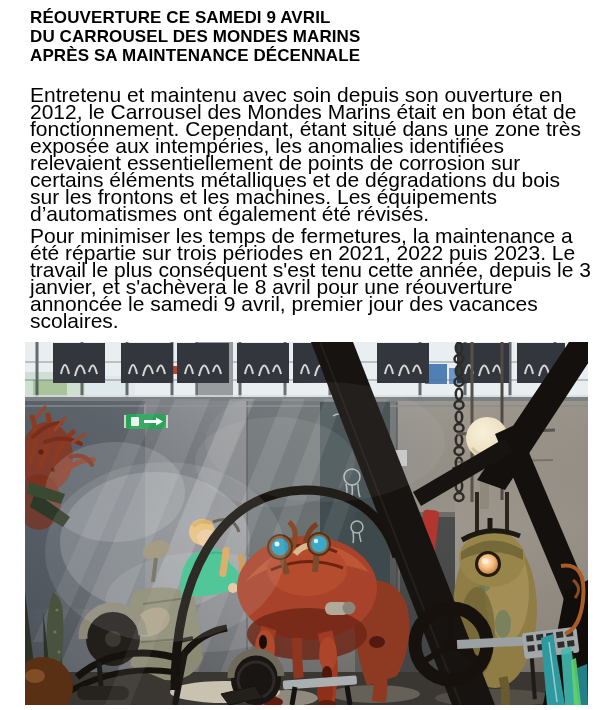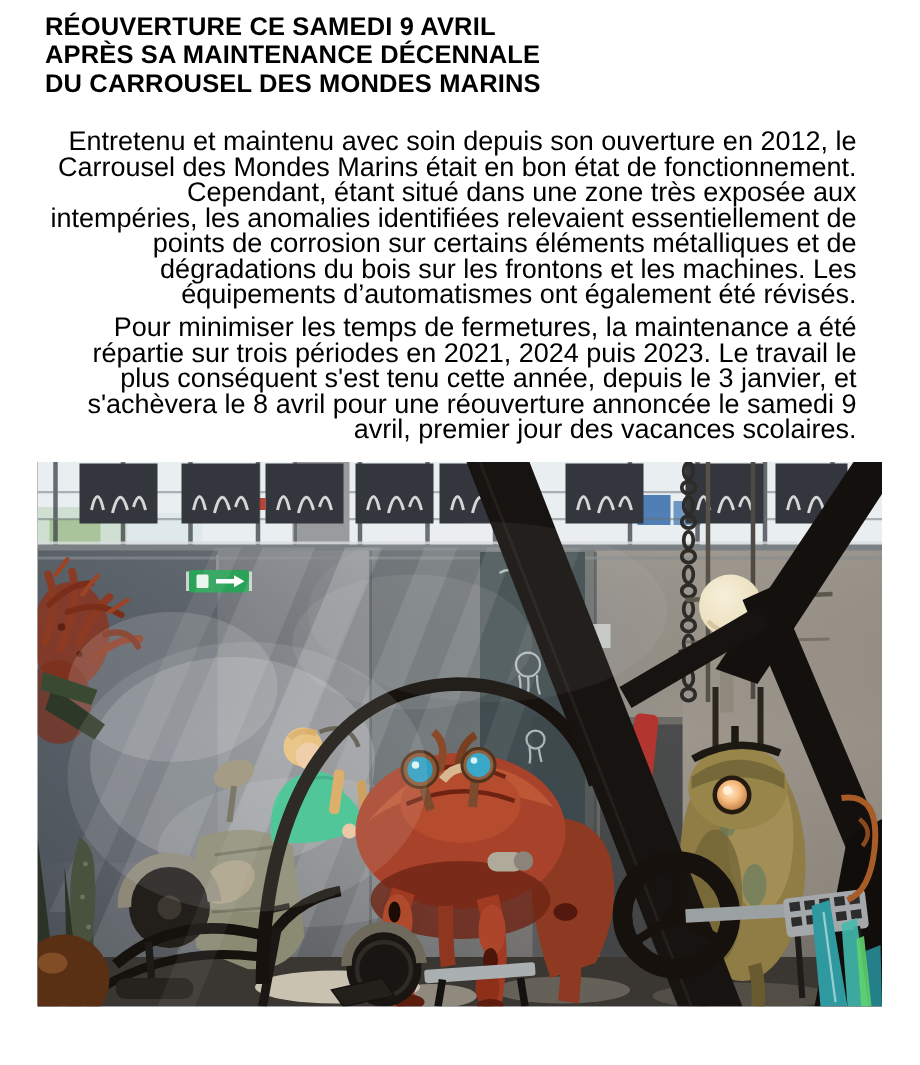--- a/index.html
+++ b/index.html
@@ -1,37 +1,37 @@
 <!DOCTYPE html>
 <html lang="fr"><head>
 <meta charset="utf-8">
 <style>
   html,body{margin:0;padding:0;background:#fff;}
   body{width:613px;height:710px;overflow:hidden;
        font-family:"Liberation Sans",sans-serif;color:#000;}
-  .page{padding:8px 42px 0 30px;}
+  .page{padding:8px 20px 0 30px;}
   h1{margin:0 0 21px 0;font-size:17px;line-height:19px;font-weight:bold;letter-spacing:.1px;}
   h1 .tline{display:block;}
-  p.body-par{margin:0 0 5px 0;font-size:18px;line-height:17px;text-align:right;}
+  p.body-par{margin:0 0 5px 0;font-size:21px;line-height:17px;}
   figure.photo{margin:13px 0 0 -5px;padding:0;width:563px;height:363px;overflow:hidden;background:#7d8087;}
   figure.photo svg{display:block;}
 </style>
 </head>
 <body>
 
 <div class="page">
 
   <h1>
     <span class="tline">RÉOUVERTURE CE SAMEDI 9 AVRIL</span>
+    <span class="tline">DU CARROUSEL DES MONDES MARINS</span>
     <span class="tline">APRÈS SA MAINTENANCE DÉCENNALE</span>
-    <span class="tline">DU CARROUSEL DES MONDES MARINS</span>
   </h1>
 
   <p class="body-par">Entretenu et maintenu avec soin depuis son ouverture en 2012, le Carrousel des Mondes Marins était en bon état de fonctionnement. Cependant, étant situé dans une zone très exposée aux intempéries, les anomalies identifiées relevaient essentiellement de points de corrosion sur certains éléments métalliques et de dégradations du bois sur les frontons et les machines. Les équipements d’automatismes ont également été révisés.</p>
-  <p class="body-par">Pour minimiser les temps de fermetures, la maintenance a été répartie sur trois périodes en 2021, 2024 puis 2023. Le travail le plus conséquent s'est tenu cette année, depuis le 3 janvier, et s'achèvera le 8 avril pour une réouverture annoncée le samedi 9 avril, premier jour des vacances scolaires.</p>
+  <p class="body-par">Pour minimiser les temps de fermetures, la maintenance a été répartie sur trois périodes en 2021, 2022 puis 2023. Le travail le plus conséquent s'est tenu cette année, depuis le 3 janvier, et s'achèvera le 8 avril pour une réouverture annoncée le samedi 9 avril, premier jour des vacances scolaires.</p>
 
   <figure class="photo" role="img" aria-label="Intérieur de la nef : un enfant en t-shirt vert sur une machine du Carrousel des Mondes Marins, grand crabe mécanique rouge aux yeux bleus, poutres d'acier noires, chaîne, lampe sphérique, créature dorée et rais de lumière dans la brume">
     <svg width="563" height="363" viewBox="0 0 563 363" preserveAspectRatio="none" xmlns="http://www.w3.org/2000/svg">
       <defs>
         <linearGradient id="wallg" x1="0" y1="0" x2="1" y2="0">
           <stop offset="0" stop-color="#5c636c"></stop>
             <stop offset="0.45" stop-color="#87898c"></stop>
           <stop offset="0.75" stop-color="#9a948a"></stop>
             <stop offset="1" stop-color="#8e8880"></stop>
         </linearGradient>

